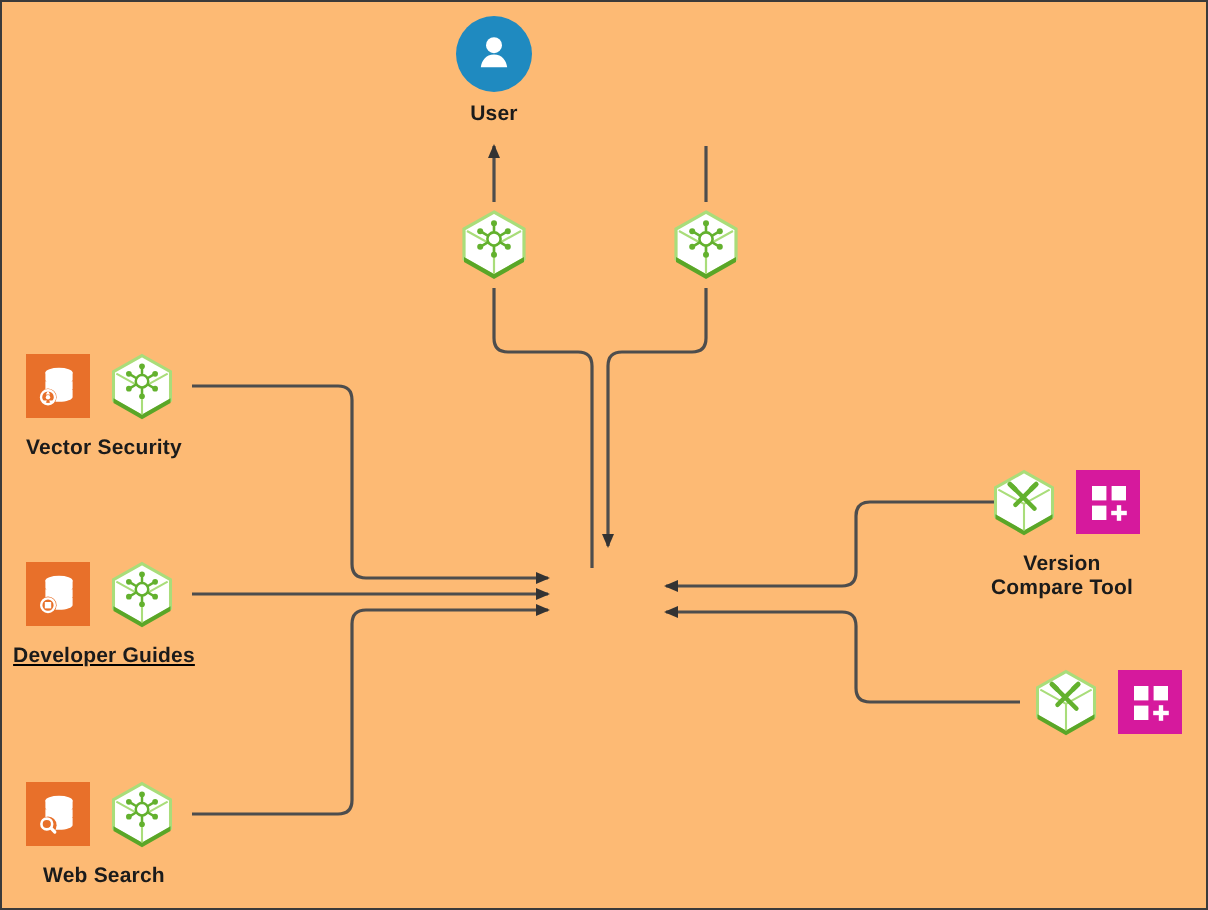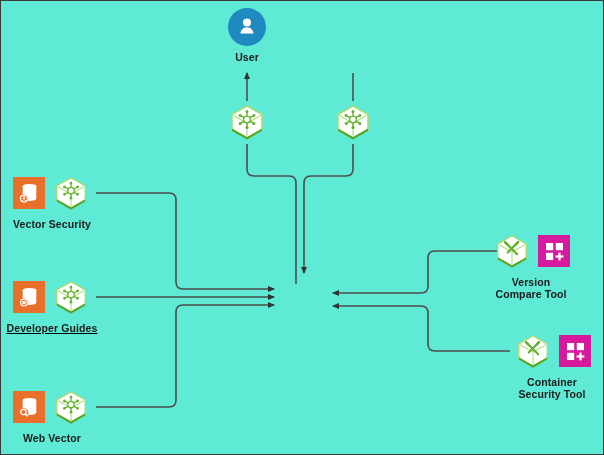--- a/index.html
+++ b/index.html
@@ -7,21 +7,21 @@
     padding: 0;
     background: #ffffff;
   }
   body {
     font-family: "Liberation Sans", sans-serif;
   }
   #canvas {
     position: relative;
     width: 604px;
     height: 455px;
-    background: #5eead4;
+    background: #fdba74;
     border: 1px solid #3a3a3a;
     box-sizing: border-box;
     overflow: hidden;
   }
   #wires {
     position: absolute;
     left: 0;
     top: 0;
     width: 604px;
     height: 455px;
@@ -310,21 +310,21 @@
             <circle cx="20" cy="9.6" r="1.5"></circle>
               <circle cx="20" cy="25.4" r="1.5"></circle>
             <circle cx="13.1" cy="13.6" r="1.5"></circle>
               <circle cx="26.9" cy="21.4" r="1.5"></circle>
             <circle cx="13.1" cy="21.4" r="1.5"></circle>
               <circle cx="26.9" cy="13.6" r="1.5"></circle>
           </g>
         </svg>
       </div>
     </div>
-    <div class="node-label">Web Vector</div>
+    <div class="node-label">Web Search</div>
   </div>
 
 
   <div class="node" style="left:484px; top:230px; width:92px;">
     <div class="node-icons">
       <div class="hex-icon">
         <svg width="38" height="38" viewBox="0 0 40 40">
           <path d="M20 4 L35 12.5 L35 27.5 L20 36 L5 27.5 L5 12.5 Z" fill="#ffffff" stroke="#a9dd7a" stroke-width="1.6"></path>
           <path d="M5 26.5 L20 35 L35 26.5 L35 29 L20 37.5 L5 29 Z" fill="#5aa627"></path>
           <path d="M6.5 13.5 L20 21 L33.5 13.5" fill="none" stroke="#a9dd7a" stroke-width="1.1"></path>
@@ -374,17 +374,15 @@
       <div class="sq-icon sq-magenta">
         <svg width="23" height="23" viewBox="0 0 23 23">
           <rect x="3" y="3" width="7.2" height="7.2" fill="#ffffff"></rect>
           <rect x="12.8" y="3" width="7.2" height="7.2" fill="#ffffff"></rect>
           <rect x="3" y="12.8" width="7.2" height="7.2" fill="#ffffff"></rect>
           <rect x="15.4" y="12.6" width="2.2" height="7.8" fill="#ffffff"></rect>
           <rect x="12.6" y="15.4" width="7.8" height="2.2" fill="#ffffff"></rect>
         </svg>
       </div>
     </div>
-    <div class="node-label">Container
-Security Tool</div>
   </div>
 
 </div>
 
 </body></html>

